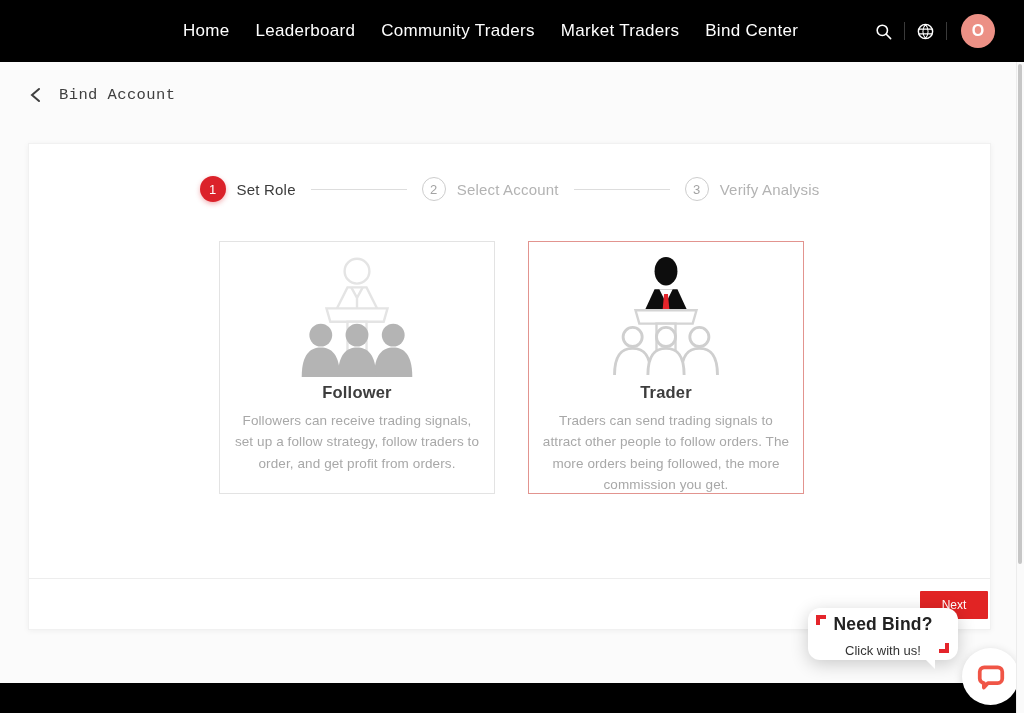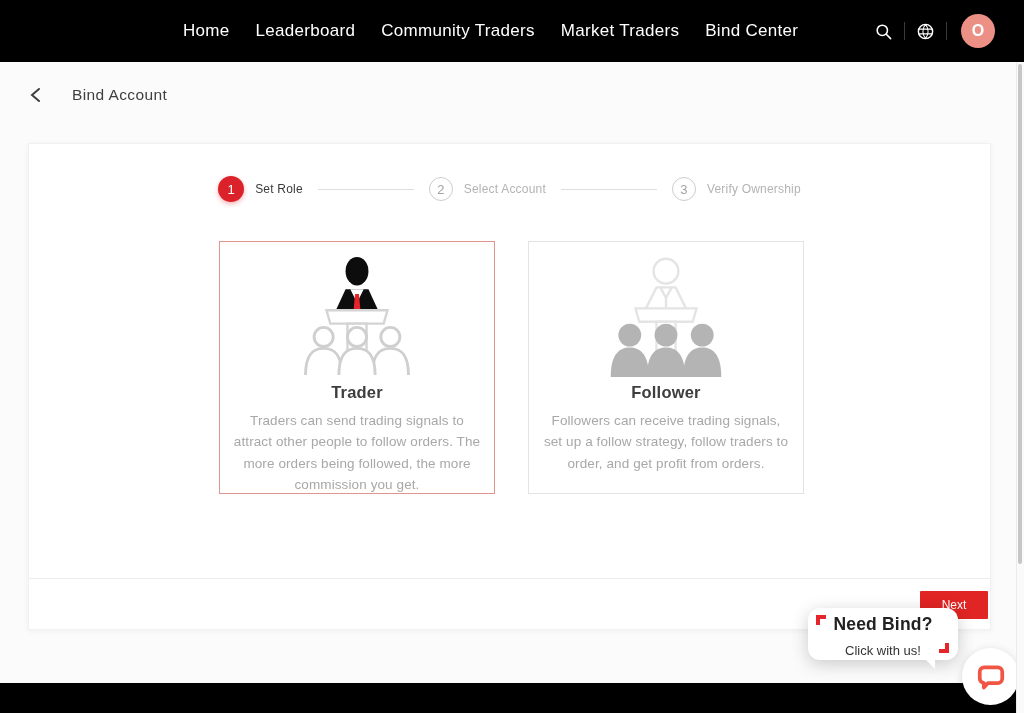--- a/index.html
+++ b/index.html
@@ -40,21 +40,21 @@
     position:absolute; right:0; top:62px; width:8px; height:651px;
     background:#fafafa; border-left:1px solid #ececec; z-index:30;
   }
   .scroll-thumb {
     position:absolute; top:2px; right:2px; width:4px; height:500px;
     background:#c6c6c6; border-radius:2px;
   }
   
   .breadcrumb {
     position:absolute; left:30px; top:86px;
-    display:flex; align-items:center; gap:31px; cursor:pointer; z-index:2;
+    display:flex; align-items:center; gap:18px; cursor:pointer; z-index:2;font-family:Liberation Mono, monospace;
   }
   .breadcrumb-label { font-size:15.5px; color:#3f3f3f; letter-spacing:.4px; }
   
   .card {
     position:absolute; left:28px; top:143px; width:963px; height:487px;
     background:#fff; border:1px solid #f1f1f1;
     box-shadow:0 1px 6px rgba(0,0,0,.05); z-index:1;
   }
   
   .stepper {
@@ -64,21 +64,21 @@
   .step { display:flex; align-items:center; gap:11px; }
   .step-badge {
     width:24px; height:24px; border-radius:50%;
     display:flex; align-items:center; justify-content:center;
     font-size:13px; background:#fff; border:1px solid #cdcdcd; color:#a3a3a3;
   }
   .step.active .step-badge {
     width:26px; height:26px; background:#DB222A; border:none; color:#fff;
     box-shadow:0 2px 5px rgba(219,34,42,.35);
   }
-  .step-label { font-size:12px; color:#b3b3b3; letter-spacing:.2px; white-space:nowrap; }
+  .step-label { font-size:15px; color:#b3b3b3; letter-spacing:.2px; white-space:nowrap; }
   .step.active .step-label { color:#3b3b3b; }
   .step-line { width:96px; height:1px; background:#ddd; margin:0 15px; }
   
   .roles {
     position:absolute; top:97px; left:190px; display:flex; gap:33px;
   }
   .role-card {
     width:276px; height:253px; background:#fff; border:1px solid #e3e3e3;
     text-align:center; cursor:pointer; overflow:hidden;
   }
@@ -169,46 +169,25 @@
       <div class="step-label">Set Role</div>
     </div>
     <div class="step-line"></div>
     <div class="step">
       <div class="step-badge">2</div>
       <div class="step-label">Select Account</div>
     </div>
     <div class="step-line"></div>
     <div class="step">
       <div class="step-badge">3</div>
-      <div class="step-label">Verify Ownership</div>
+      <div class="step-label">Verify Analysis</div>
     </div>
   </div>
 
   <div class="roles">
-
-    <div class="role-card selected">
-      <svg class="role-icon" width="120" height="122" viewBox="0 0 120 128">
-        <ellipse cx="60" cy="17" rx="12" ry="15" fill="#0d0d0d"></ellipse>
-        <path d="M36 62 L48 36 L72 36 L84 62 Z" fill="#0d0d0d"></path>
-        <polygon points="53,36 67,36 60,50" fill="#fff"></polygon>
-        <polygon points="58,41 62,41 64,62 56,62" fill="#E5252B"></polygon>
-        <path d="M28 58 L92 58 L88 72 L32 72 Z" fill="#fff" stroke="#d4d4d4" stroke-width="2.5"></path>
-        <rect x="50" y="72" width="20" height="32" fill="#fff" stroke="#d4d4d4" stroke-width="2.5"></rect>
-        <g fill="#fff" stroke="#cfcfcf" stroke-width="3">
-          <circle cx="25" cy="86" r="10"></circle>
-          <path d="M6 126 C6 104 14 98 25 98 C36 98 44 104 44 126"></path>
-          <circle cx="95" cy="86" r="10"></circle>
-          <path d="M76 126 C76 104 84 98 95 98 C106 98 114 104 114 126"></path>
-          <circle cx="60" cy="86" r="10"></circle>
-          <path d="M41 126 C41 104 49 98 60 98 C71 98 79 104 79 126"></path>
-        </g>
-      </svg>
-      <div class="role-title">Trader</div>
-      <div class="role-desc">Traders can send trading signals to attract other people to follow orders. The more orders being followed, the more commission you get.</div>
-    </div>
 
     <div class="role-card">
       <svg class="role-icon" width="120" height="122" viewBox="0 0 120 128">
         <g fill="none" stroke="#e4e4e4" stroke-width="2.5">
           <circle cx="60" cy="17" r="13" fill="#fff"></circle>
           <path d="M38 58 L50 34 L70 34 L82 58"></path>
           <path d="M54 34 L60 45 M66 34 L60 45 M60 45 L60 58"></path>
           <path d="M28 56 L92 56 L88 70 L32 70 Z" fill="#fff"></path>
           <rect x="50" y="70" width="20" height="30" fill="#fff"></rect>
         </g>
@@ -217,20 +196,41 @@
           <path d="M2 128 C2 104 11 97 22 97 C33 97 42 104 42 128 Z"></path>
           <circle cx="98" cy="84" r="12"></circle>
           <path d="M78 128 C78 104 87 97 98 97 C109 97 118 104 118 128 Z"></path>
           <circle cx="60" cy="84" r="12"></circle>
           <path d="M40 128 C40 104 49 97 60 97 C71 97 80 104 80 128 Z"></path>
         </g>
       </svg>
       <div class="role-title">Follower</div>
       <div class="role-desc">Followers can receive trading signals, set up a follow strategy, follow traders to order, and get profit from orders.</div>
     </div>
+
+    <div class="role-card selected">
+      <svg class="role-icon" width="120" height="122" viewBox="0 0 120 128">
+        <ellipse cx="60" cy="17" rx="12" ry="15" fill="#0d0d0d"></ellipse>
+        <path d="M36 62 L48 36 L72 36 L84 62 Z" fill="#0d0d0d"></path>
+        <polygon points="53,36 67,36 60,50" fill="#fff"></polygon>
+        <polygon points="58,41 62,41 64,62 56,62" fill="#E5252B"></polygon>
+        <path d="M28 58 L92 58 L88 72 L32 72 Z" fill="#fff" stroke="#d4d4d4" stroke-width="2.5"></path>
+        <rect x="50" y="72" width="20" height="32" fill="#fff" stroke="#d4d4d4" stroke-width="2.5"></rect>
+        <g fill="#fff" stroke="#cfcfcf" stroke-width="3">
+          <circle cx="25" cy="86" r="10"></circle>
+          <path d="M6 126 C6 104 14 98 25 98 C36 98 44 104 44 126"></path>
+          <circle cx="95" cy="86" r="10"></circle>
+          <path d="M76 126 C76 104 84 98 95 98 C106 98 114 104 114 126"></path>
+          <circle cx="60" cy="86" r="10"></circle>
+          <path d="M41 126 C41 104 49 98 60 98 C71 98 79 104 79 126"></path>
+        </g>
+      </svg>
+      <div class="role-title">Trader</div>
+      <div class="role-desc">Traders can send trading signals to attract other people to follow orders. The more orders being followed, the more commission you get.</div>
+    </div>
   </div>
 
   <div class="card-divider"></div>
   <button class="next-btn">Next</button>
 </div>
 
 <div class="help-bubble">
   <div class="corner corner-tl"></div>
   <div class="corner corner-br"></div>
   <div class="help-title">Need Bind?</div>

